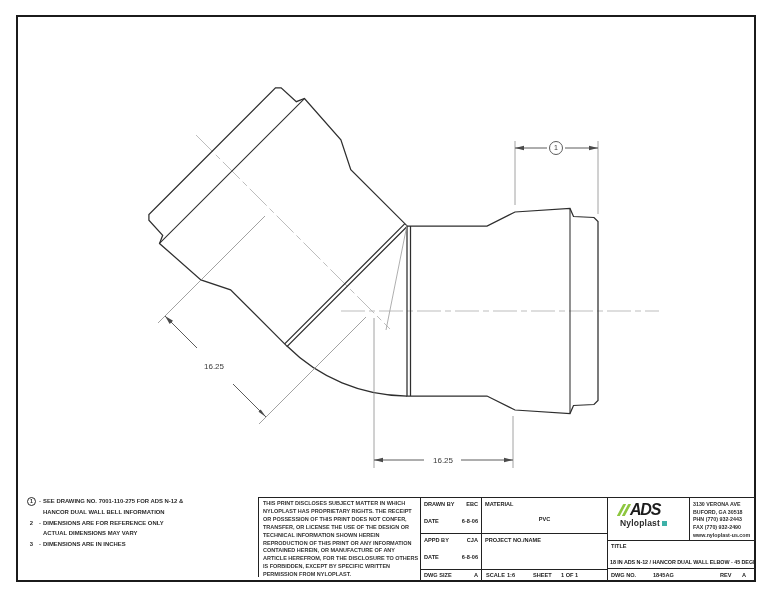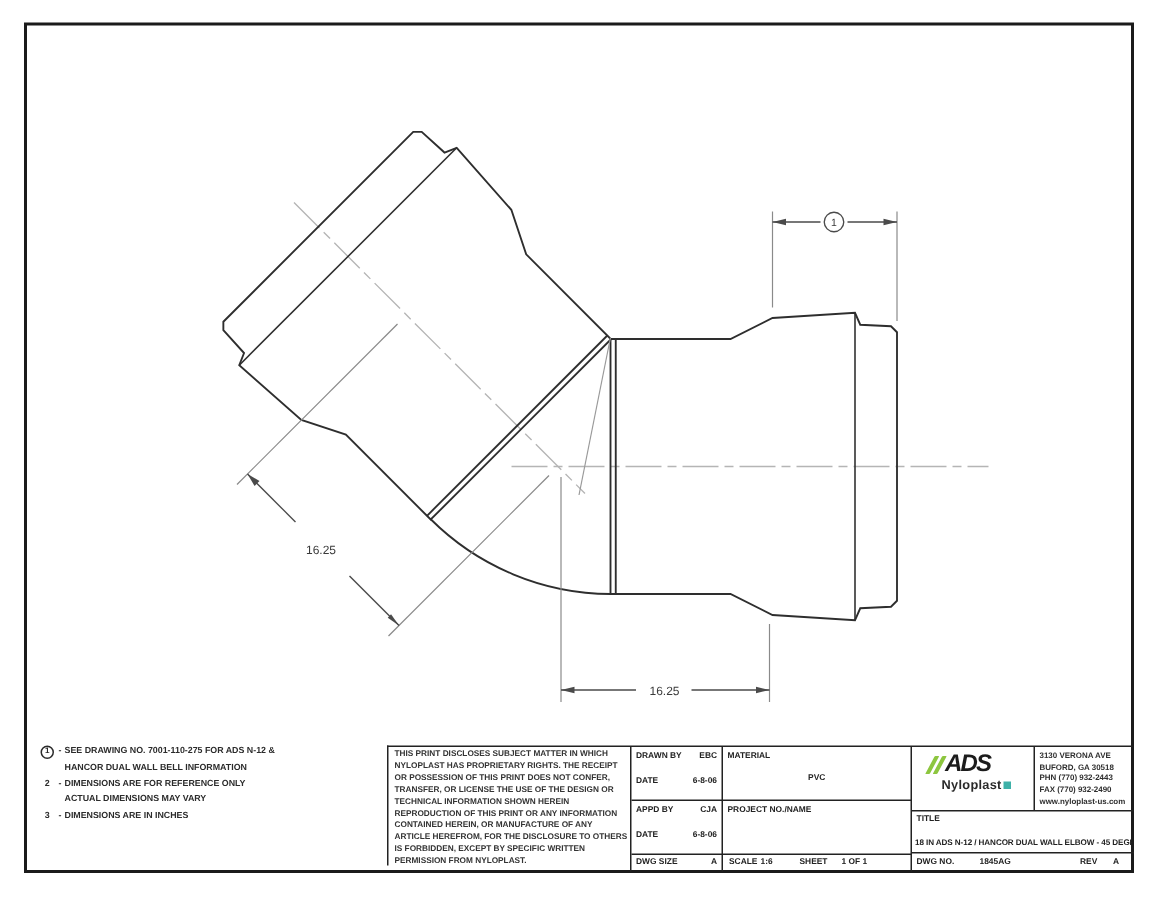--- a/index.html
+++ b/index.html
@@ -25,21 +25,21 @@
   #prop-box { left:0; top:0; width:162px; height:83px; padding:2px 0 0 4px; font-size:5.5px; line-height:7.9px; font-weight:700; color:#333; }
   .lbl { font-size:5.6px; font-weight:700; }
   .val { font-size:5.6px; font-weight:700; }
   .pair { position:absolute; left:3px; right:3px; display:flex; justify-content:space-between; }
   #c4-title-text { position:absolute; left:2px; right:1px; bottom:3px; font-size:5.4px; font-weight:700; white-space:nowrap; overflow:hidden; letter-spacing:-0.05px; }
   
   #logo { position:absolute; left:12px; top:5px; width:62px; }
   #logo-ads { display:flex; align-items:center; }
   .stripe { width:3px; height:12px; margin-right:1.5px; transform:skewX(-28deg); border-radius:0.5px; }
   #ads-word { font-size:16px; font-weight:900; font-style:italic; letter-spacing:-1.2px; color:#1c1c1c; line-height:14px; margin-left:1px; }
-  #nyloplast-line { display:flex; align-items:center; justify-content:center; margin-top:1px; }
+  #nyloplast-line { display:flex; align-items:center; justify-content:flex-start; margin-top:1px; }
   #nyloplast-word { font-size:8.5px; font-weight:700; color:#2a2a2a; letter-spacing:0.2px; }
   .teal-mark { display:inline-block; width:5px; height:5px; margin-left:1.5px; }
   #address { position:absolute; left:85px; top:3px; width:62px; font-size:5.3px; line-height:7.7px; font-weight:700; color:#2e2e2e; white-space:nowrap; }
 </style>
 </head>
 <body>
 
 <div id="page">
   <div id="sheet-border"></div>
 

